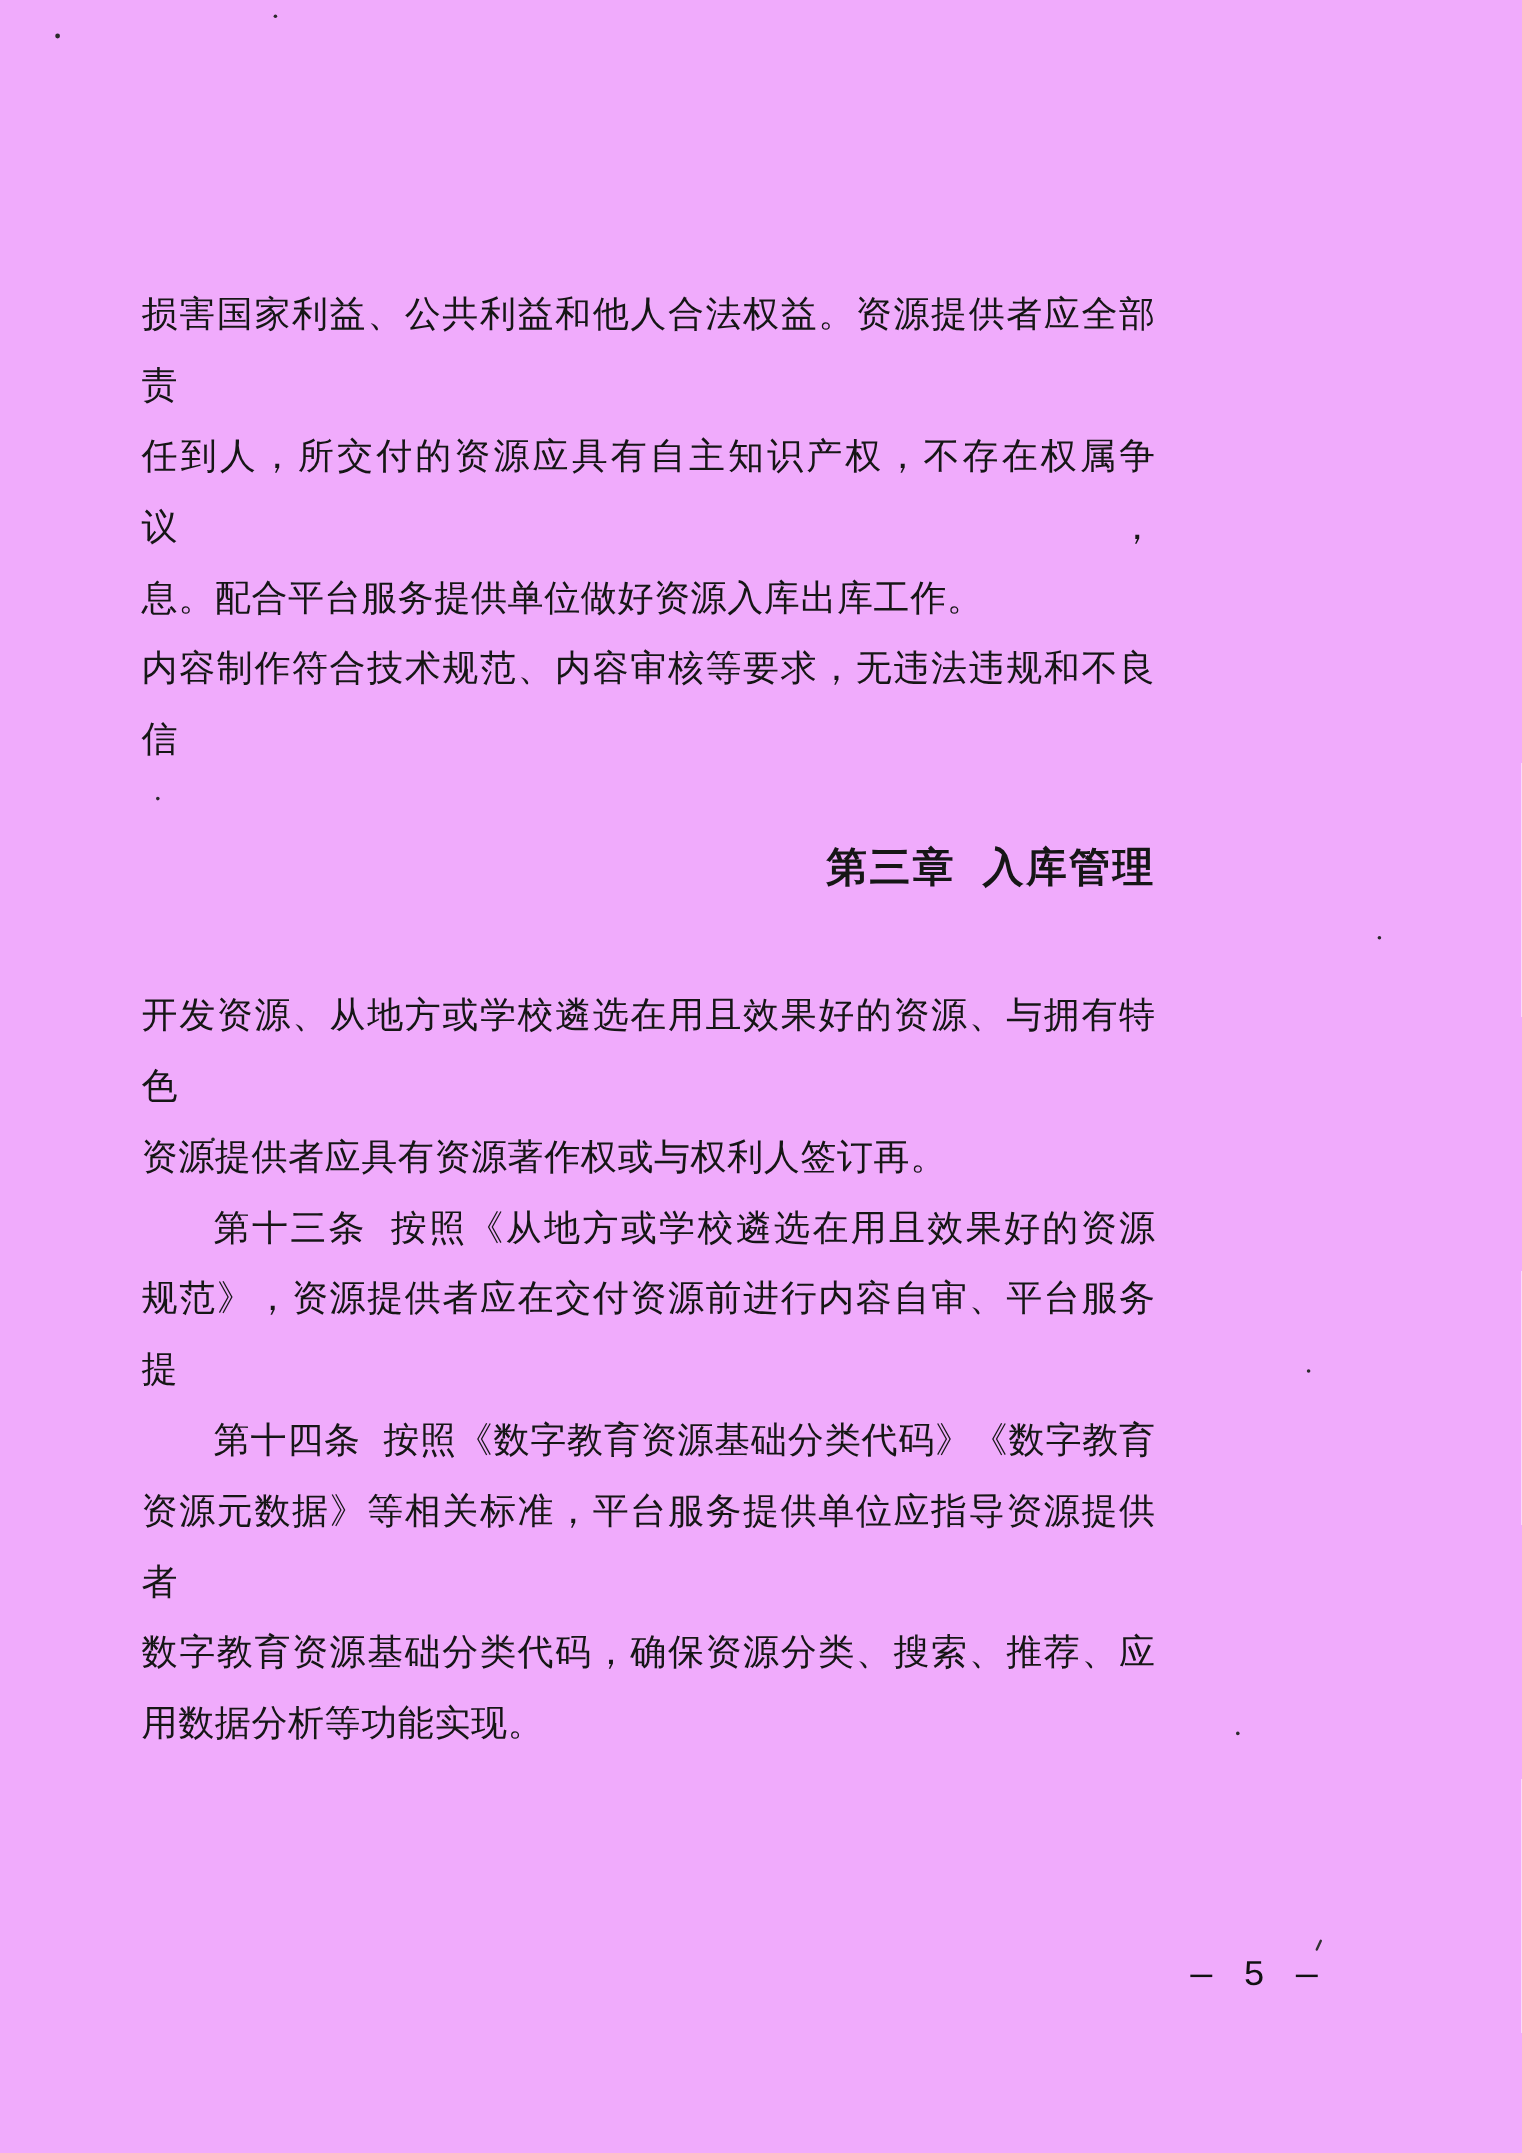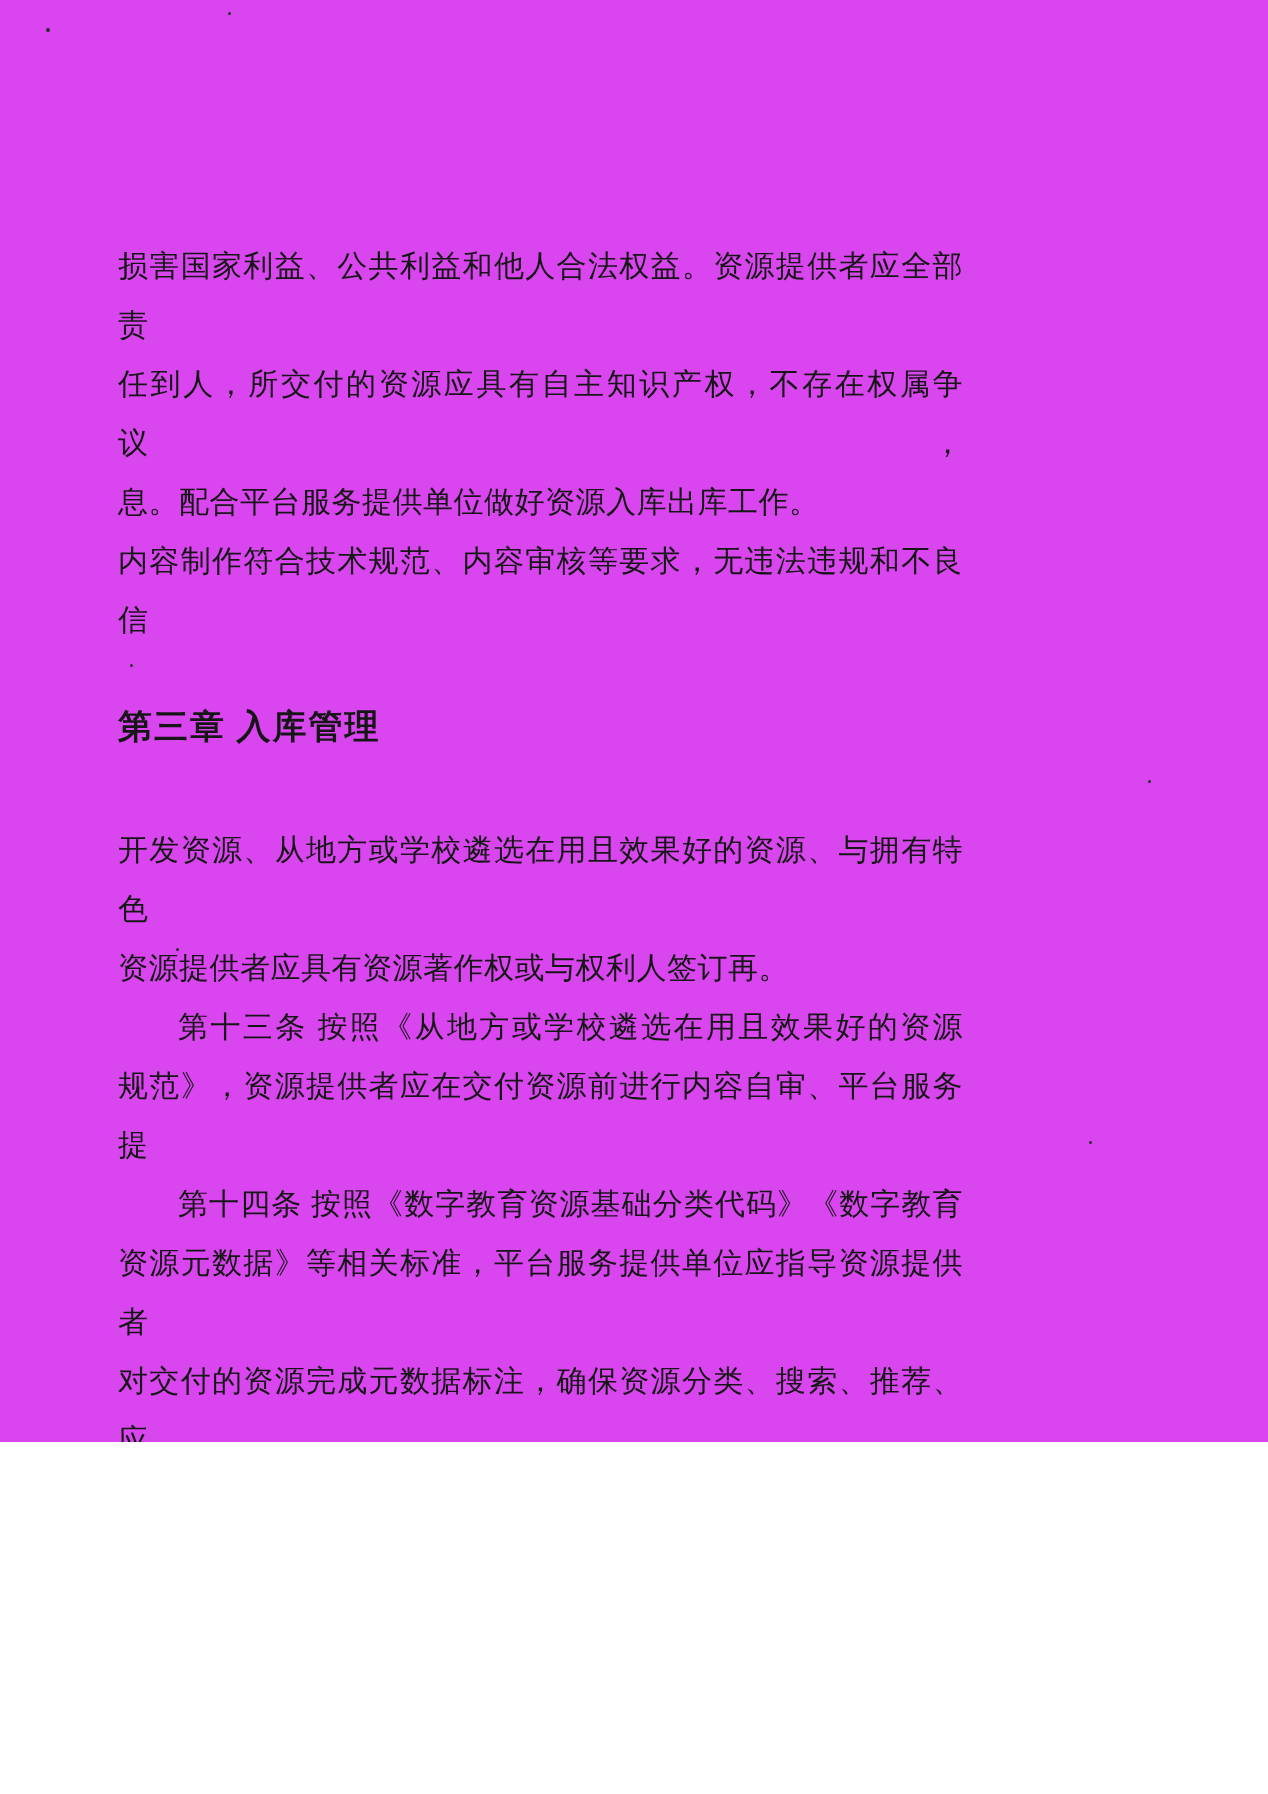--- a/index.html
+++ b/index.html
@@ -3,24 +3,24 @@
 <meta charset="utf-8">
 <style>
   html, body {
     margin: 0;
     padding: 0;
     background: #ffffff;
   }
   .page {
     position: relative;
     width: 1268px;
-    height: 1442px;
-    background: #d946ef;
+    height: 1794px;
+    background: #f0abfc;
     overflow: hidden;
-    font-family: Liberation Serif, serif;
+    font-family: Liberation Mono, monospace;
     color: #161616;
   }
   .text-body {
     position: absolute;
     left: 118px;
     top: 236px;
     width: 845px;
   }
   .line {
     font-size: 30px;
@@ -33,21 +33,21 @@
   .line.fill {
     text-align-last: justify;
   }
   .line.indent {
     text-indent: 60px;
   }
   .chapter {
     font-size: 34px;
     line-height: 59px;
     font-weight: bold;
-    text-align: left;
+    text-align: right;
     letter-spacing: 2px;
     margin: 48px 0 64px 0;
   }
   .page-number {
     position: absolute;
     top: 1630px;
     right: 166px;
     font-size: 30px;
     letter-spacing: 4px;
     color: #111111;
@@ -82,21 +82,21 @@
 
     <p class="line fill">开发资源、从地方或学校遴选在用且效果好的资源、与拥有特色</p>
     <p class="line">资源提供者应具有资源著作权或与权利人签订再。</p>
 
 
     <p class="line fill indent">第十三条 按照《从地方或学校遴选在用且效果好的资源</p>
     <p class="line fill">规范》，资源提供者应在交付资源前进行内容自审、平台服务提</p>
 
     <p class="line fill indent">第十四条 按照《数字教育资源基础分类代码》《数字教育</p>
     <p class="line fill">资源元数据》等相关标准，平台服务提供单位应指导资源提供者</p>
-    <p class="line fill">对交付的资源完成元数据标注，确保资源分类、搜索、推荐、应</p>
+    <p class="line fill">数字教育资源基础分类代码，确保资源分类、搜索、推荐、应</p>
     <p class="line">用数据分析等功能实现。</p>
 
   </div>
 
   <div class="page-number">— 5 —</div>
 
   <div class="speck" style="left:46px; top:28px; width:4px; height:4px;"></div>
   <div class="speck" style="left:228px; top:12px; width:3px; height:3px;"></div>
   <div class="speck" style="left:440px; top:496px; width:4px; height:4px;"></div>
   <div class="speck" style="left:130px; top:664px; width:3px; height:3px;"></div>

